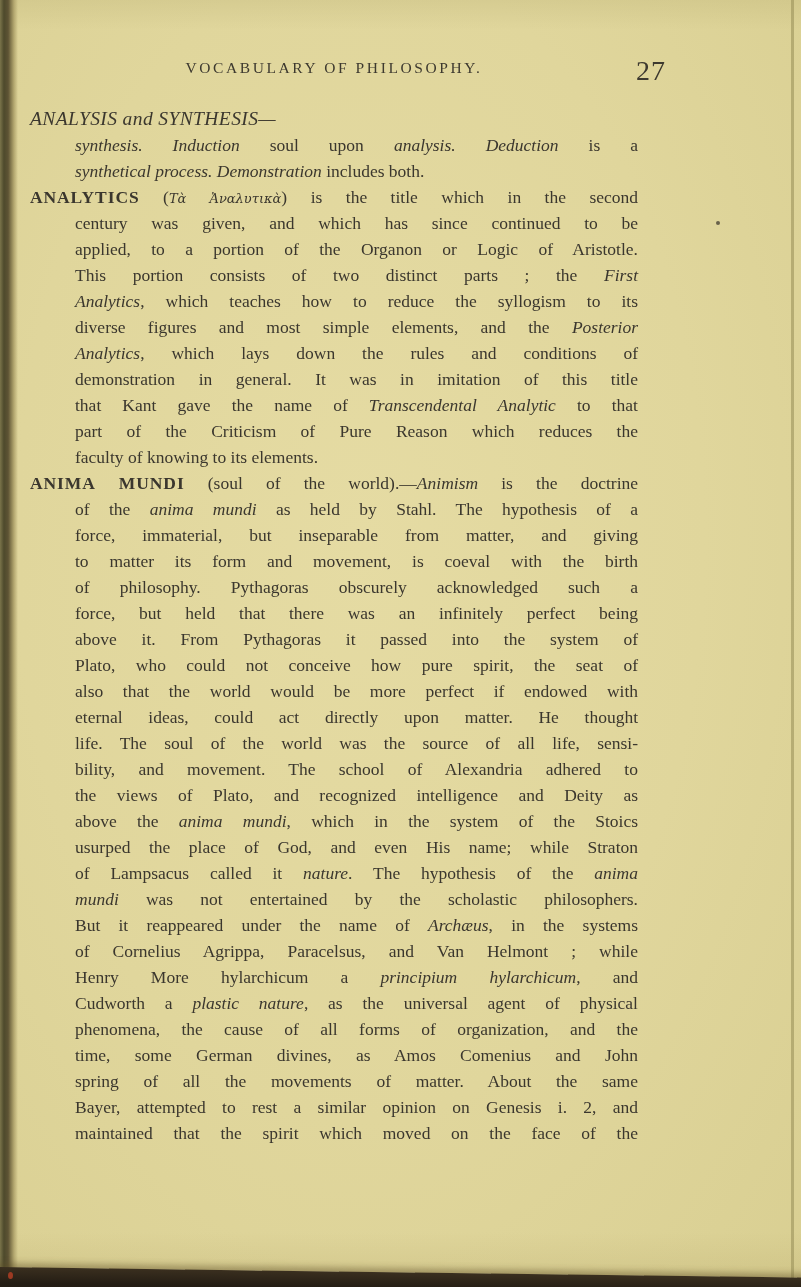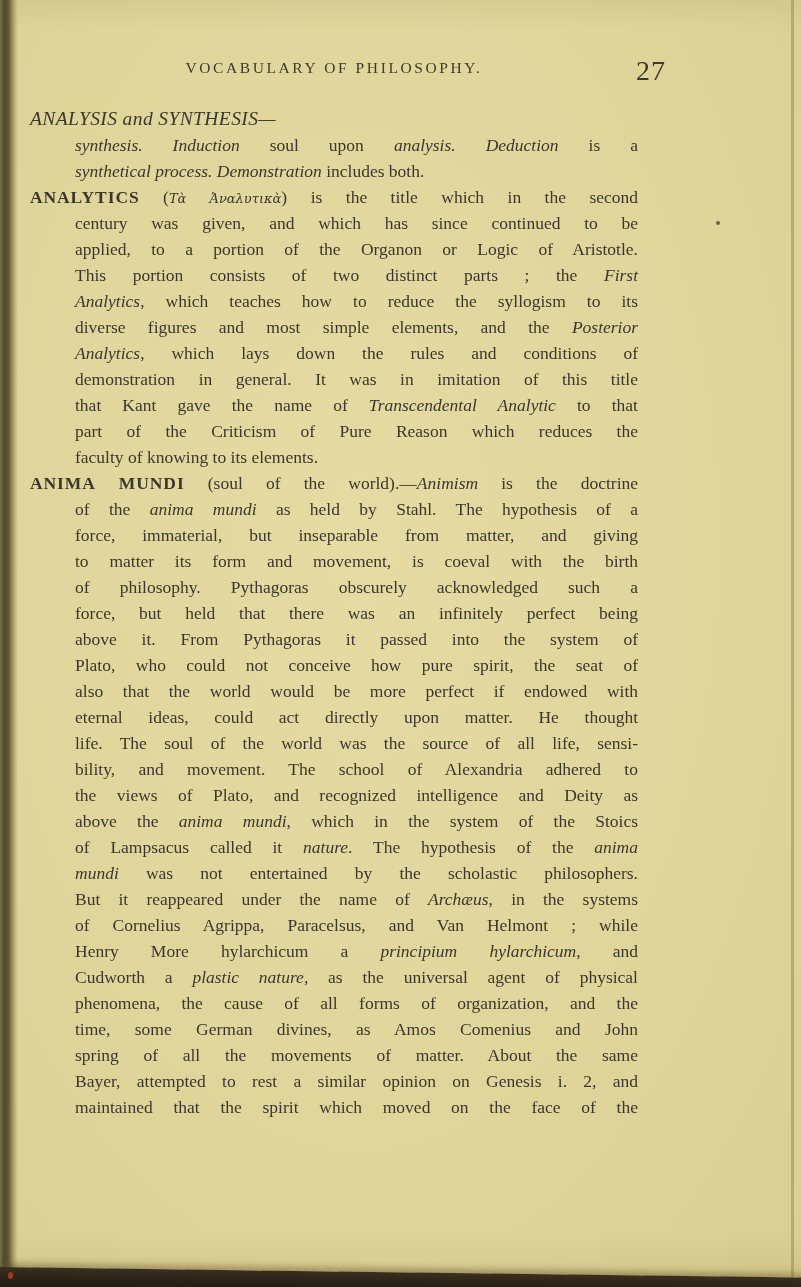--- a/index.html
+++ b/index.html
@@ -109,20 +109,21 @@
       <div class="line cont"><span class="s-r">of philosophy. Pythagoras obscurely acknowledged such a</span></div>
       <div class="line cont"><span class="s-r">force, but held that there was an infinitely perfect being</span></div>
       <div class="line cont"><span class="s-r">above it. From Pythagoras it passed into the system of</span></div>
       <div class="line cont"><span class="s-r">Plato, who could not conceive how pure spirit, the seat of</span></div>
       <div class="line cont"><span class="s-r">also that the world would be more perfect if endowed with</span></div>
       <div class="line cont"><span class="s-r">eternal ideas, could act directly upon matter. He thought</span></div>
       <div class="line cont"><span class="s-r">life. The soul of the world was the source of all life, sensi-</span></div>
       <div class="line cont"><span class="s-r">bility, and movement. The school of Alexandria adhered to</span></div>
       <div class="line cont"><span class="s-r">the views of Plato, and recognized intelligence and Deity as</span></div>
       <div class="line cont"><span class="s-r">above the </span><span class="s-i">anima mundi</span><span class="s-r">, which in the system of the Stoics</span></div>
+      <div class="line cont"><span class="s-r">usurped the place of God, and even His name; while Straton</span></div>
       <div class="line cont"><span class="s-r">of Lampsacus called it </span><span class="s-i">nature</span><span class="s-r">. The hypothesis of the </span><span class="s-i">anima</span></div>
       <div class="line cont"><span class="s-i">mundi</span><span class="s-r"> was not entertained by the scholastic philosophers.</span></div>
       <div class="line cont"><span class="s-r">But it reappeared under the name of </span><span class="s-i">Archæus</span><span class="s-r">, in the systems</span></div>
       <div class="line cont"><span class="s-r">of Cornelius Agrippa, Paracelsus, and Van Helmont ; while</span></div>
       <div class="line cont"><span class="s-r">Henry More hylarchicum a </span><span class="s-i">principium hylarchicum</span><span class="s-r">, and</span></div>
       <div class="line cont"><span class="s-r">Cudworth a </span><span class="s-i">plastic nature</span><span class="s-r">, as the universal agent of physical</span></div>
       <div class="line cont"><span class="s-r">phenomena, the cause of all forms of organization, and the</span></div>
       <div class="line cont"><span class="s-r">time, some German divines, as Amos Comenius and John</span></div>
       <div class="line cont"><span class="s-r">spring of all the movements of matter. About the same</span></div>
       <div class="line cont"><span class="s-r">Bayer, attempted to rest a similar opinion on Genesis i. 2, and</span></div>

